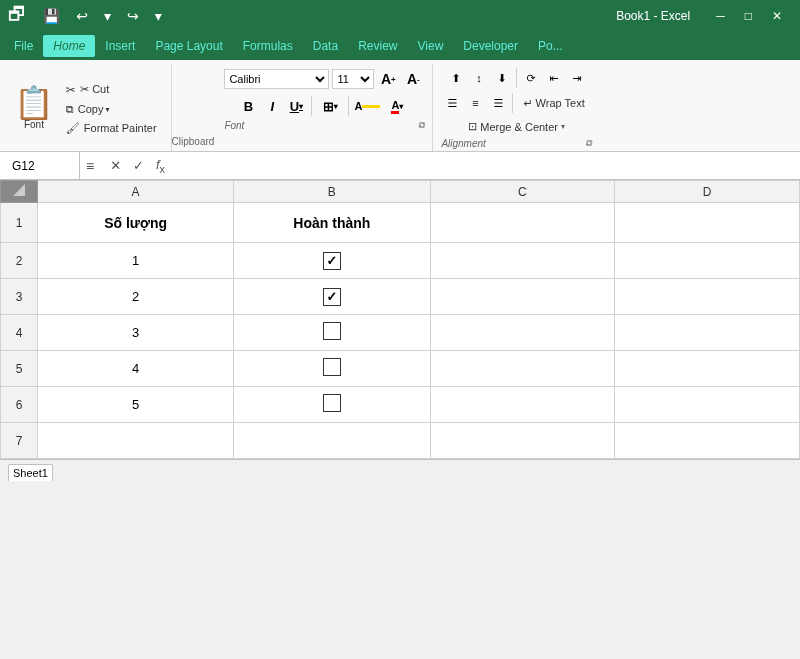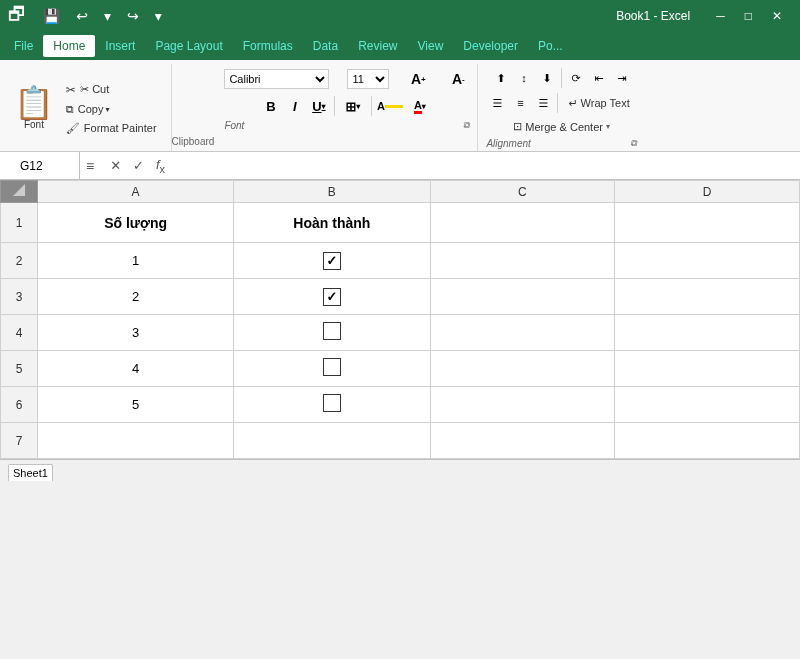--- a/index.html
+++ b/index.html
@@ -26,21 +26,21 @@
       align-items: center;
       padding: 0 4px;
     }
     .menu-item {
       color: #5eead4;
       font-size: 12px;
       padding: 4px 10px;
       cursor: pointer;
       border-radius: 2px;
     }
-    .menu-item.active { background: #ffffff; color: #217346; }
+    .menu-item.active { background: #5eead4; color: #217346; font-style: italic; }
 
     
     .ribbon {
       background: #f8f8f8;
       border-bottom: 1px solid #c8c8c8;
       padding: 4px 0 0 0;
     }
     .ribbon-content {
       display: flex;
       align-items: stretch;
@@ -112,21 +112,21 @@
       display: flex;
       align-items: center;
       padding: 0;
     }
     .name-box {
       width: 80px;
       border-right: 1px solid #c0c0c0;
       height: 100%;
       display: flex;
       align-items: center;
-      padding: 0 20px;
+      padding: 0 12px;
       font-size: 12px;
       background: white;
     }
     .formula-btns {
       display: flex;
       align-items: center;
       padding: 0 6px;
       gap: 4px;
     }
     .formula-btn { background: none; border: none; cursor: pointer; font-size: 13px; color: #555; padding: 2px 4px; }
@@ -316,21 +316,21 @@
       <div style="margin-top:auto;">
         <div style="display:flex;align-items:center;justify-content:space-between;width:100%;">
         </div>
       </div>
     </div>
     <div style="display:flex;flex-direction:column;justify-content:flex-end;padding-bottom:4px;margin-right:2px;">
       <span style="font-size:10px;color:#666;text-align:center;">Clipboard</span>
     </div>
 
     <div class="ribbon-group" style="gap:3px; min-width:200px;">
-      <div class="ribbon-row" style="gap:18px;">
+      <div class="ribbon-row" style="gap:3px;">
         <select class="font-select">
           <option>Calibri</option>
           <option>Arial</option>
           <option>Times New Roman</option>
         </select>
         <select class="size-select">
           <option>11</option>
           <option>10</option>
           <option>12</option>
           <option>14</option>

